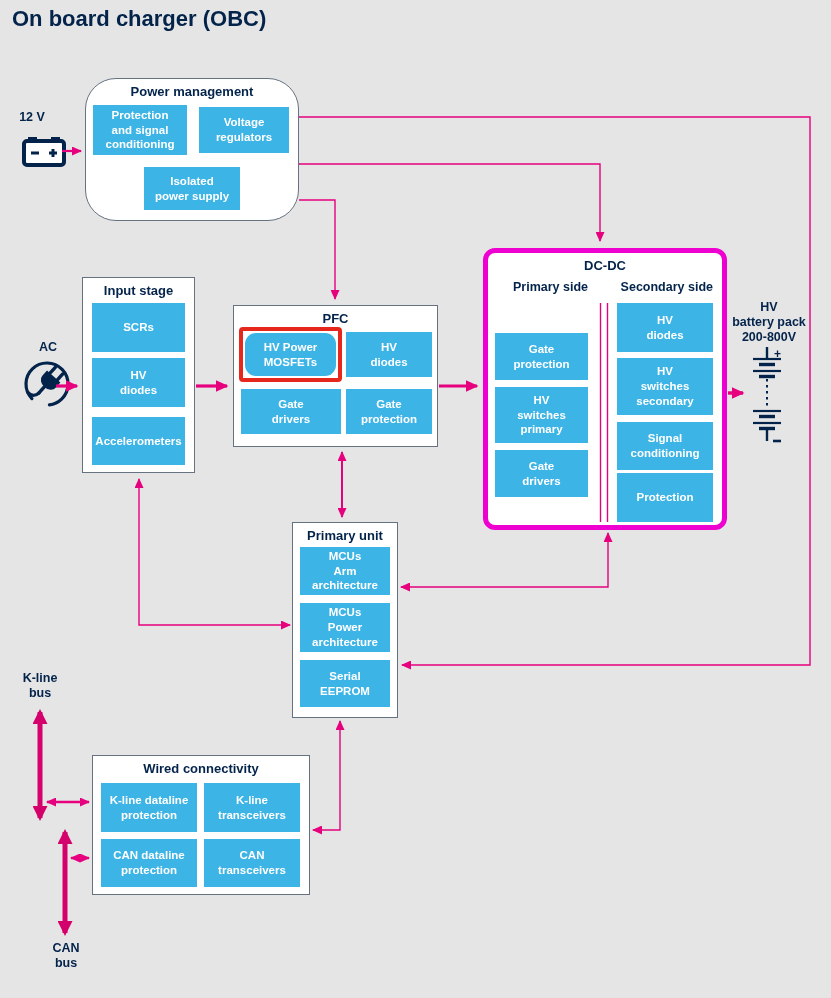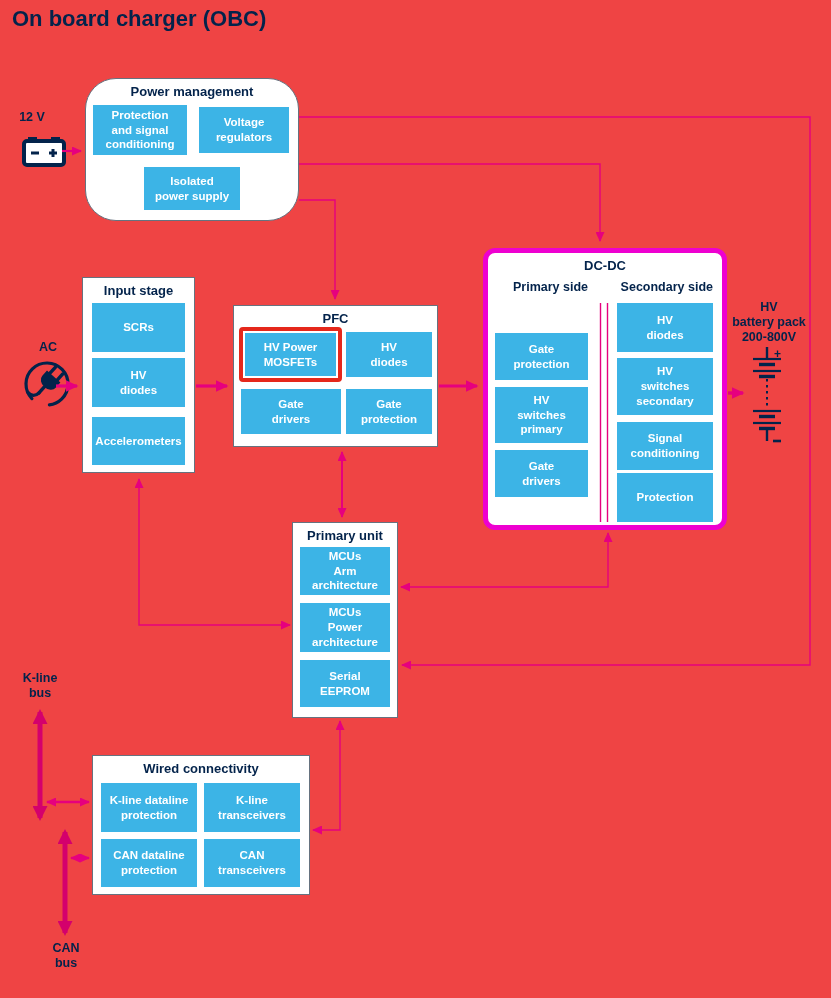--- a/index.html
+++ b/index.html
@@ -1,27 +1,27 @@
 <!DOCTYPE html>
 <html><head>
 <meta charset="utf-8">
 <style>
   html,body{margin:0;padding:0;background:#ffffff;}
-  #stage{position:relative;width:831px;height:998px;background:#ef4444;
+  #stage{position:relative;width:831px;height:998px;background:#e5e5e5;
          font-family:"Liberation Sans","DejaVu Sans",sans-serif;overflow:hidden;}
   #page-title{position:absolute;left:12px;top:6px;font-size:22px;font-weight:700;color:#03234b;}
   .panel{position:absolute;border:1.5px solid #66727f;background:#fff;box-sizing:border-box;}
   .panel-title{position:absolute;left:0;right:0;top:5px;text-align:center;
                font-size:13px;font-weight:700;color:#03234b;white-space:pre-line;}
   .chip{position:absolute;background:#3cb4e6;color:#ffffff;display:flex;align-items:center;
         justify-content:center;text-align:center;font-size:11.5px;font-weight:700;
         line-height:1.28;white-space:pre-line;box-sizing:border-box;}
   .hl-red{position:absolute;border:4px solid #e5281b;border-radius:4px;background:#fff;
           padding:2px;box-sizing:border-box;display:flex;}
-  .hl-red .chip{position:relative;flex:1;left:0;top:0;}
+  .hl-red .chip{position:relative;flex:1;left:0;top:0;border-radius:11px;}
   .side-heading{position:absolute;text-align:right;font-size:12.5px;font-weight:700;color:#03234b;}
   .io-label{position:absolute;text-align:center;font-size:12.5px;font-weight:700;color:#03234b;
             white-space:pre-line;line-height:1.2;}
   .dcdc{border:5px solid #ee00d0;}
   svg.overlay{position:absolute;left:0;top:0;pointer-events:none;}
   #connector-layer{z-index:5;}
 </style>
 </head>
 <body>
 

